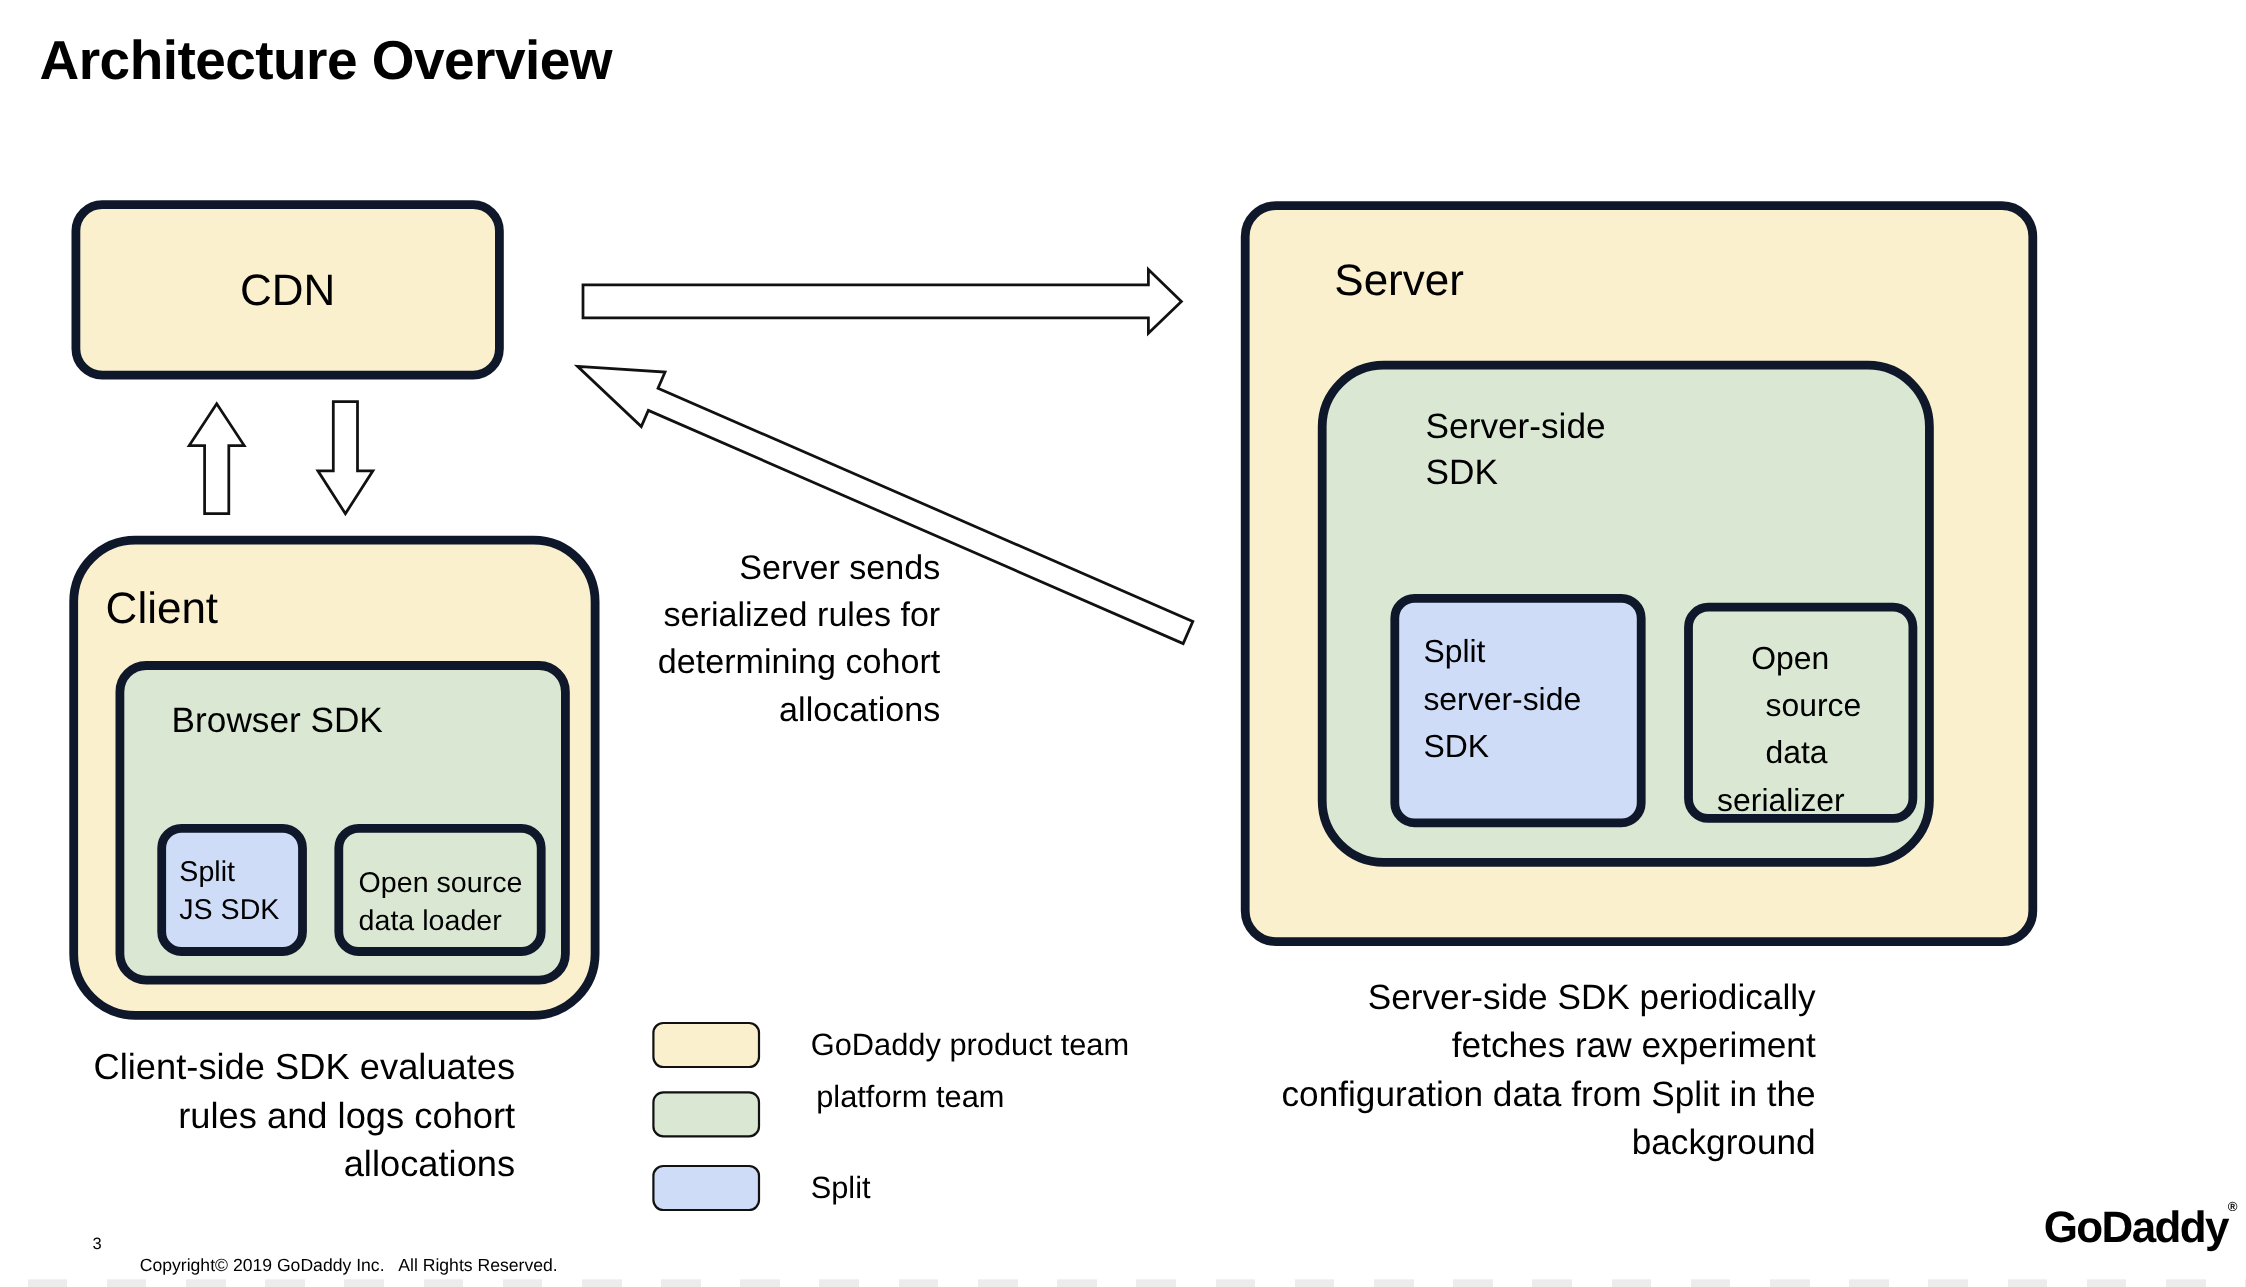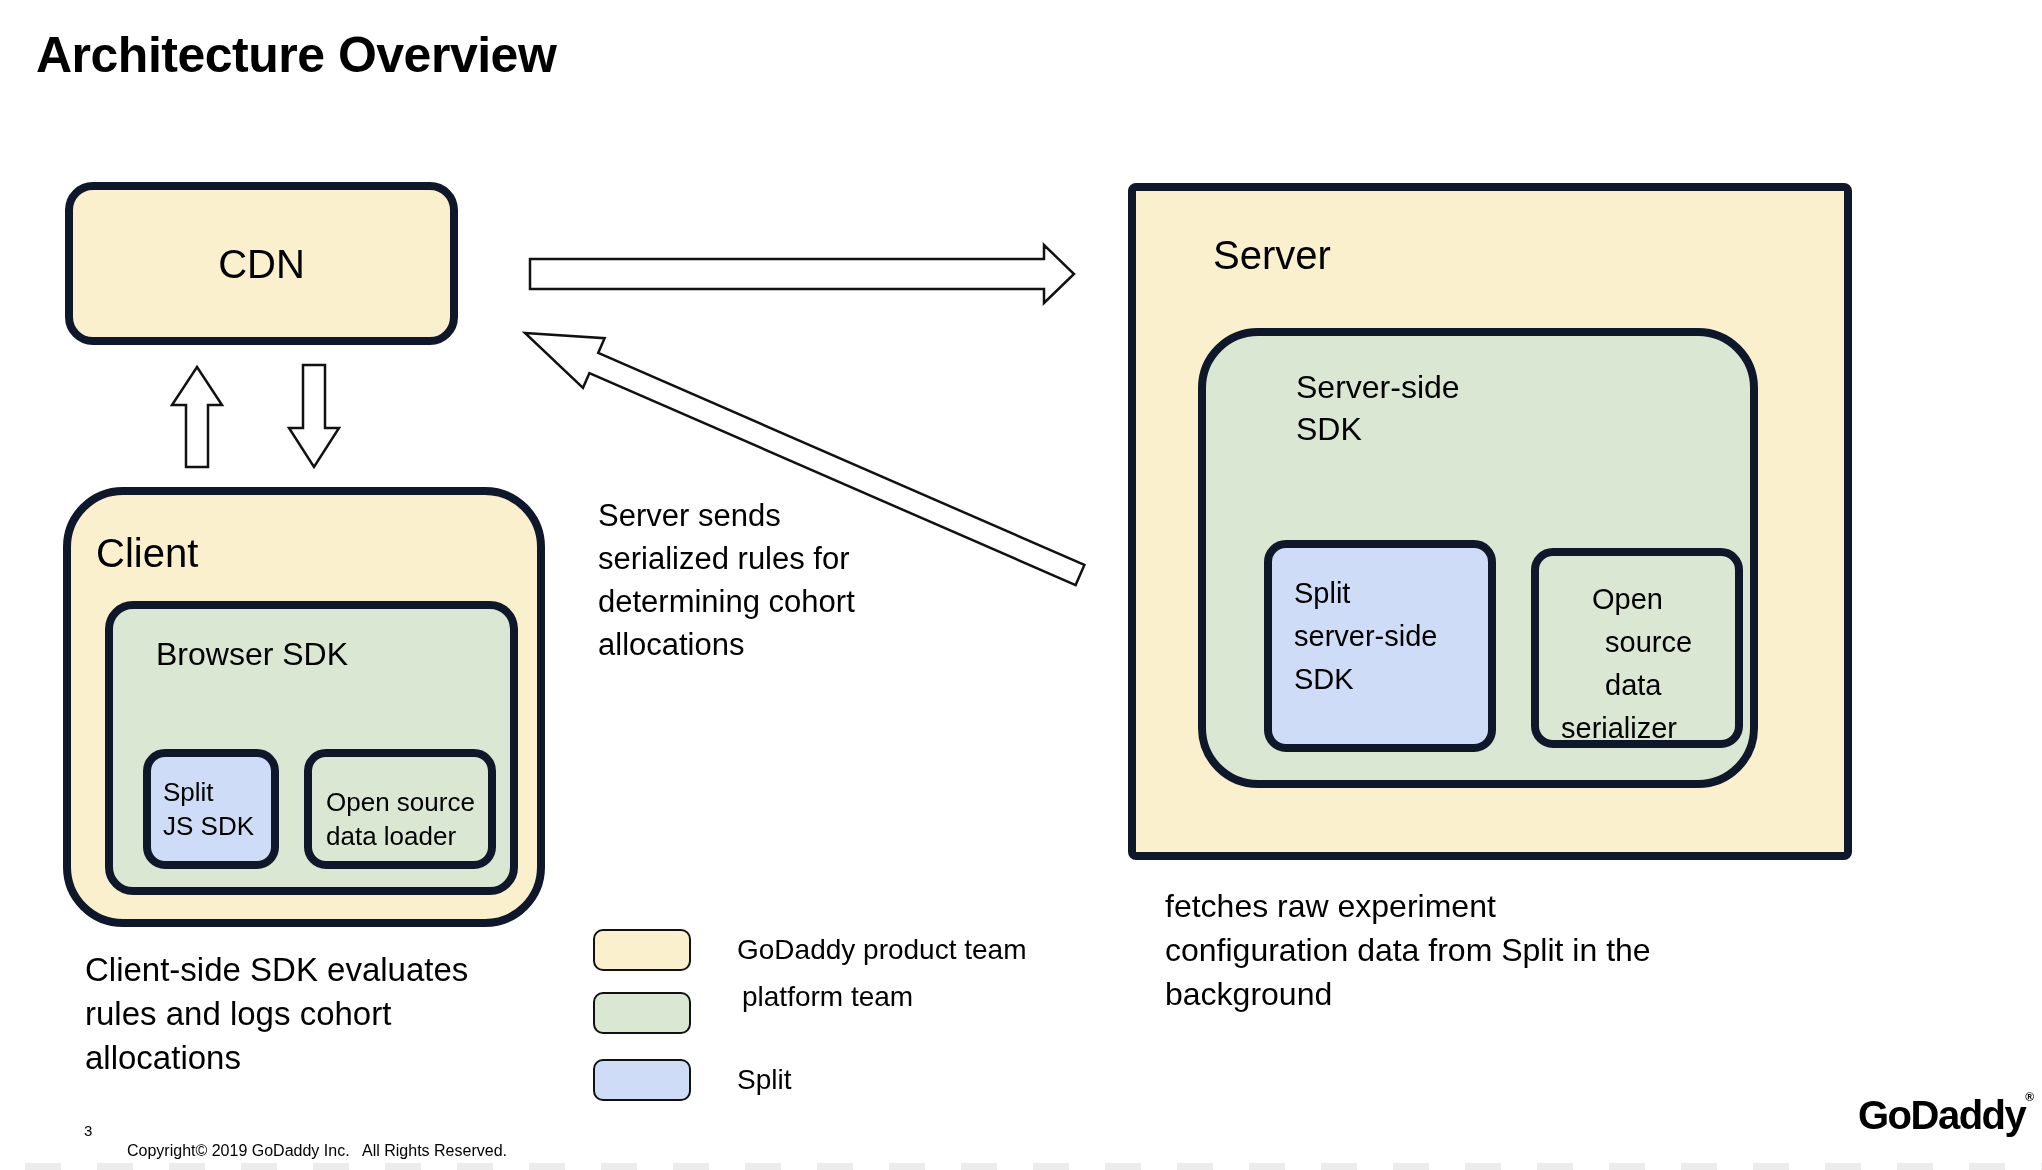--- a/index.html
+++ b/index.html
@@ -6,30 +6,30 @@
   .slide {
     position:relative; width:2042px; height:1170px; background:#ffffff;
     font-family:"Liberation Sans", sans-serif; color:#000; overflow:hidden;
   }
   .slide-title {
     position:absolute; left:24px; top:14px; margin:12px;
     font-size:50px; font-weight:bold; letter-spacing:-0.5px;
   }
   .box { position:absolute; border:8px solid #0f172a; box-sizing:border-box; }
   .r-lg { border-radius:60px; }
-  .r-xl { border-radius:8px; }
+  .r-xl { border-radius:32px; }
   .r-md { border-radius:28px; }
   .r-sm { border-radius:22px; }
   .lbl-lg { font-size:40px; line-height:1.1; }
   .lbl-md { font-size:32px; line-height:42px; }
   .lbl-sm-c { font-size:26px; line-height:34px; }
   .lbl-sm-s { font-size:29px; line-height:43px; }
   .center-text { display:flex; align-items:center; justify-content:center; }
   .note { position:absolute; }
-  .note span { display:block; }
+  .note span { display:block;text-align:right; }
   .note-mid  { left:598px; top:494px;  font-size:31px; line-height:43px; }
   .note-client { left:85px; top:948px; font-size:33px; line-height:44px; }
   .note-server { left:1165px; top:884px; font-size:32px; line-height:44px; }
   .abs { position:absolute; }
   svg.arrow { position:absolute; overflow:visible; }
   .legend-swatch { position:absolute; width:98px; height:42px; border:2px solid #111; border-radius:10px; box-sizing:border-box; }
   .legend-label { position:absolute; left:737px; font-size:28px; line-height:38px; }
   .legend-label span { display:block; }
   .page-number { position:absolute; left:84px; top:1122px; font-size:15px; }
   .copyright { position:absolute; left:127px; top:1142px; font-size:16px; white-space:pre; }
@@ -116,20 +116,21 @@
     </div>
   </div>
 
   <div class="note note-client">
     <span>Client-side SDK evaluates</span>
     <span>rules and logs cohort</span>
     <span>allocations</span>
   </div>
 
   <div class="note note-server">
+    <span>Server-side SDK periodically</span>
     <span>fetches raw experiment</span>
     <span>configuration data from Split in the</span>
     <span>background</span>
   </div>
 
   <div>
     <div class="legend-swatch" style="left: 593px; top: 929px; background-color: rgb(250, 240, 206);"></div>
     <div class="legend-label" style="top:931px;">
       <span>GoDaddy product team</span>
     </div>

